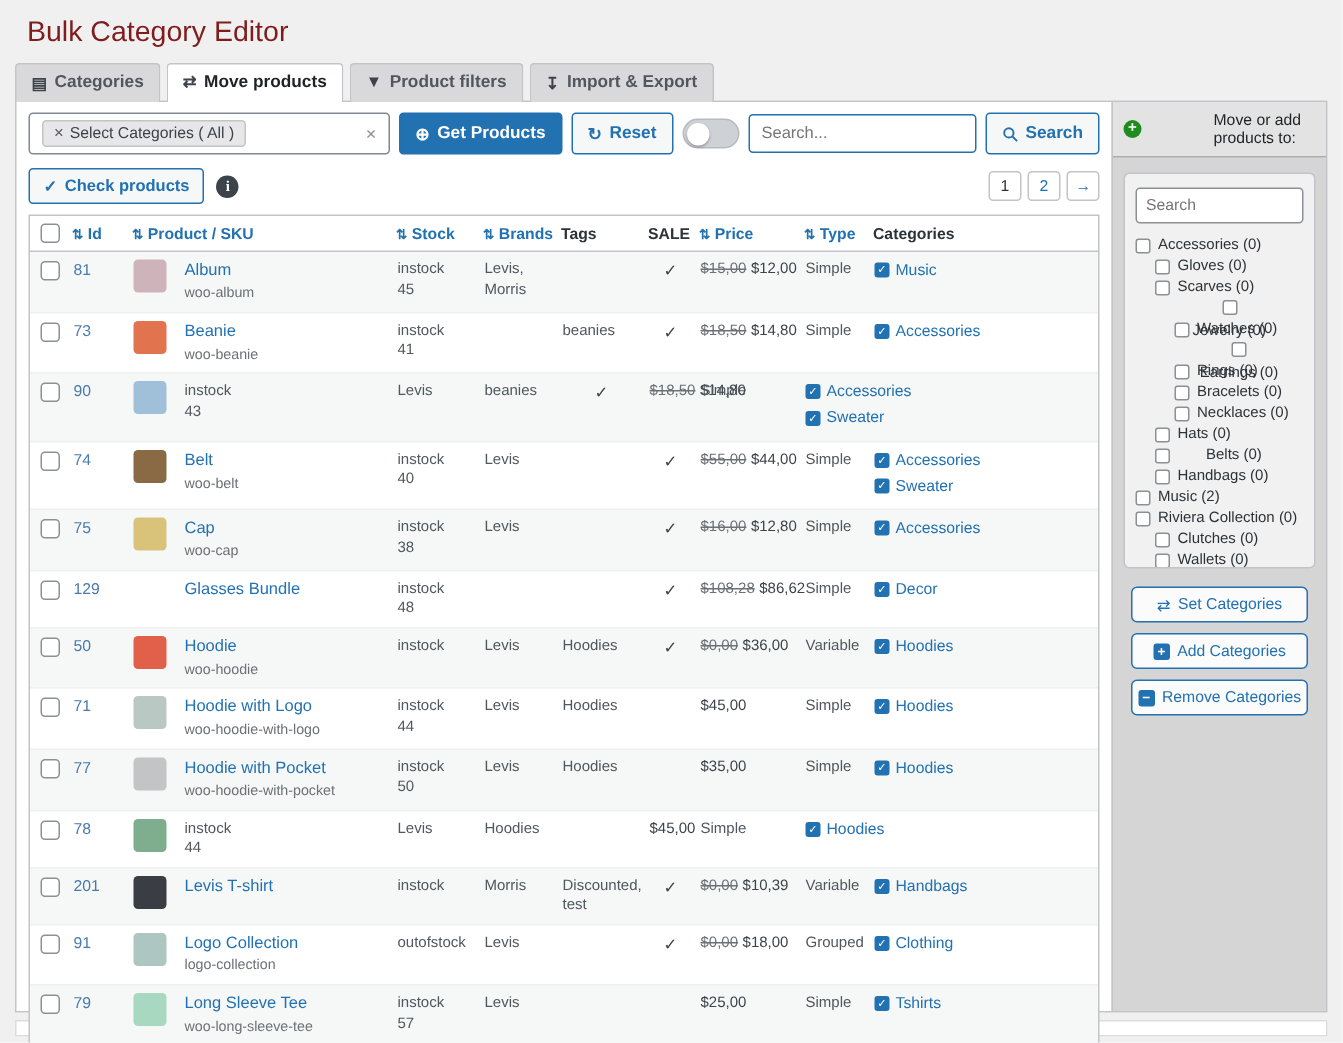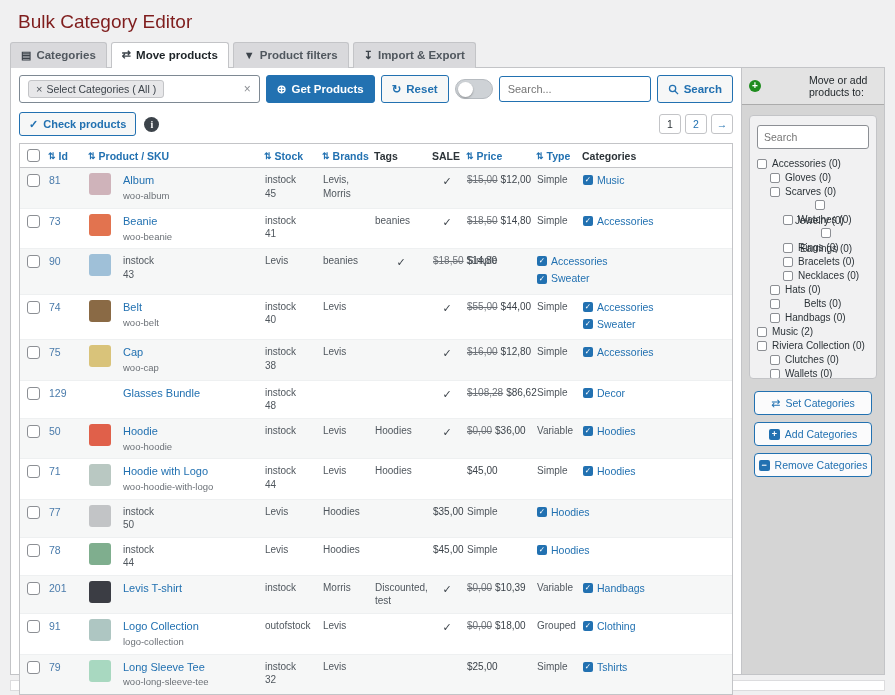--- a/index.html
+++ b/index.html
@@ -450,20 +450,24 @@
           </div>
           <div class="grid trow alt">
             <span class="ccell">
               <span class="cb"></span>
             </span>
             <span class="cell"><span class="id-link">77</span></span>
             <span class="cell">
               <span class="thumb" style="background: rgb(194, 196, 198);"></span>
             </span>
             <span class="cell">
+              <a class="pname">Hoodie with Pocket</a>
+              <div class="sku">woo-hoodie-with-pocket</div>
+            </span>
+            <span class="cell">
               <div>instock</div>
               <div>50</div>
             </span>
             <span class="cell">Levis</span>
             <span class="cell">Hoodies</span>
             <span class="cell ccell"></span>
             <span class="cell"><span class="new">$35,00</span></span>
             <span class="cell">Simple</span>
             <span class="cell">
               <span class="catline">
@@ -560,21 +564,21 @@
             <span class="cell"><span class="id-link">79</span></span>
             <span class="cell">
               <span class="thumb" style="background: rgb(168, 216, 192);"></span>
             </span>
             <span class="cell">
               <a class="pname">Long Sleeve Tee</a>
               <div class="sku">woo-long-sleeve-tee</div>
             </span>
             <span class="cell">
               <div>instock</div>
-              <div>32</div>
+              <div>57</div>
             </span>
             <span class="cell">Levis</span>
             <span class="cell"></span>
             <span class="cell ccell"></span>
             <span class="cell"><span class="new">$25,00</span></span>
             <span class="cell">Simple</span>
             <span class="cell">
               <span class="catline">
                 <span class="cat-ic">✓</span>
                 <a class="catlink">Tshirts</a>

